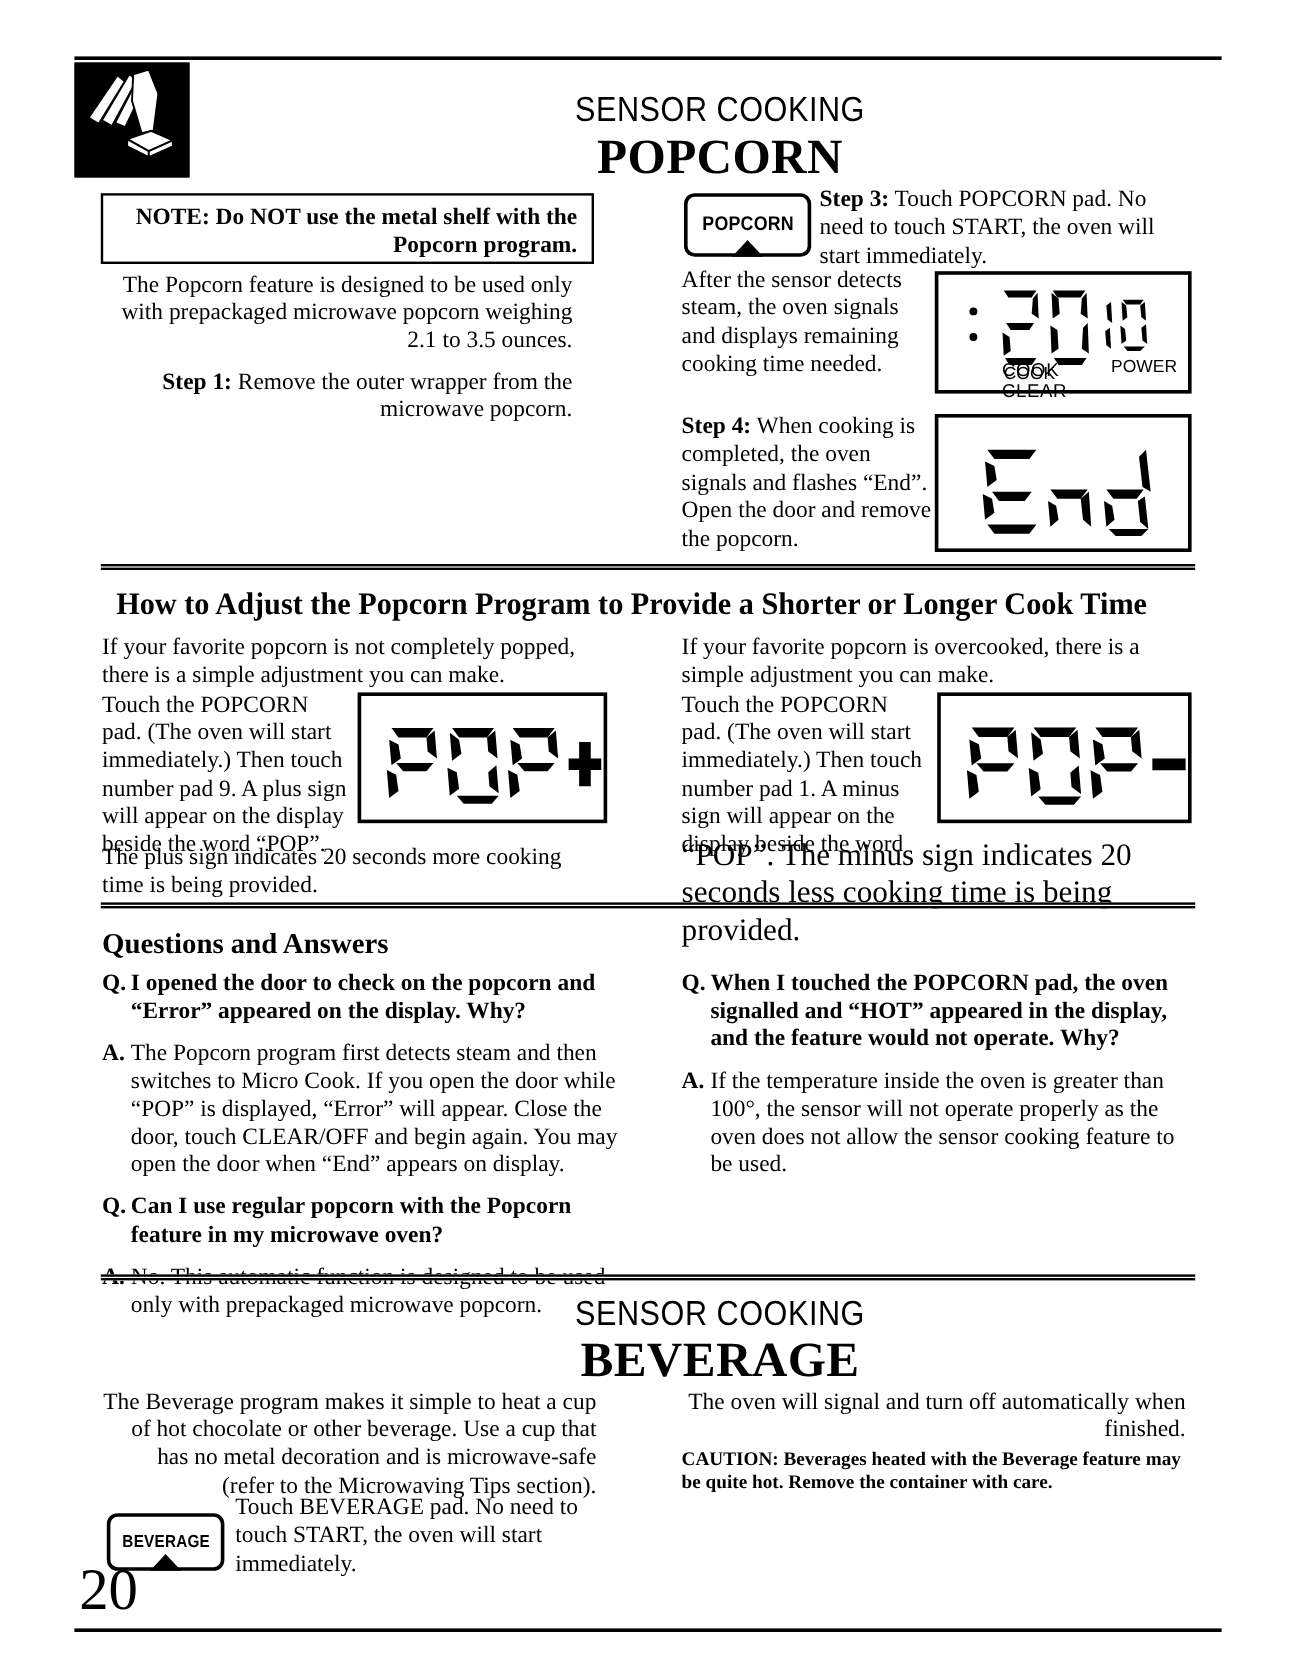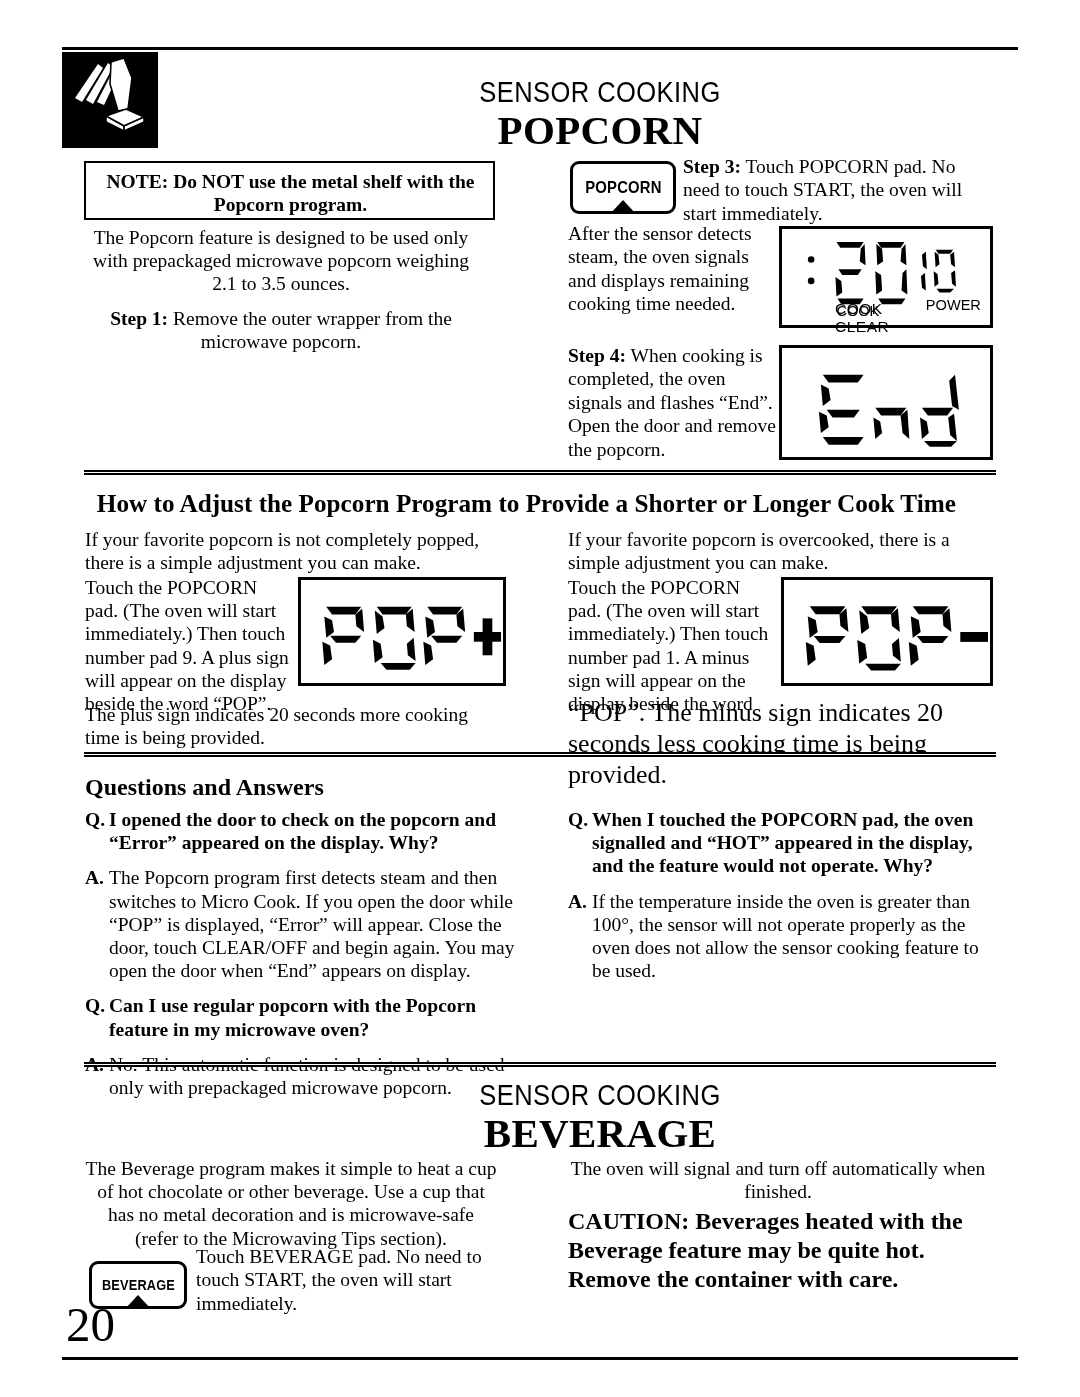--- a/index.html
+++ b/index.html
@@ -57,21 +57,21 @@
     line-height: 1.05;
     margin-top: 2px;
     letter-spacing: 0.3px;
   }
 
   
   .p {
     font-size: 19.5px;
     line-height: 1.19;
     margin: 0 0 11px 0;
-    text-align: center;
+    text-align: right;
   }
   .b { font-weight: 700; }
 
   
   .note-box {
     position: absolute;
     left: 84px; top: 161px;
     width: 411px; height: 59px;
     border: 2.5px solid #000;
     padding: 7px 12px 0 14px;
@@ -236,21 +236,21 @@
   }
   .pad-beverage .pad-label { transform: scaleX(0.88); }
 
   .bev-pad-text {
     position: absolute; left: 196px; top: 1245px; width: 290px;
     font-size: 19.5px; line-height: 1.2;
   }
 
   .caution-text {
     position: absolute; left: 568px; top: 1207px; width: 425px;
-    font-size: 24px; line-height: 1.2; font-weight: 700;
+    font-size: 16px; line-height: 1.2; font-weight: 700;
   }
 
   .page-number {
     position: absolute;
     left: 66px; top: 1300px;
     font-size: 49px;
     line-height: 1;
     font-family: "Liberation Serif", serif;
     text-align: center;
   }

